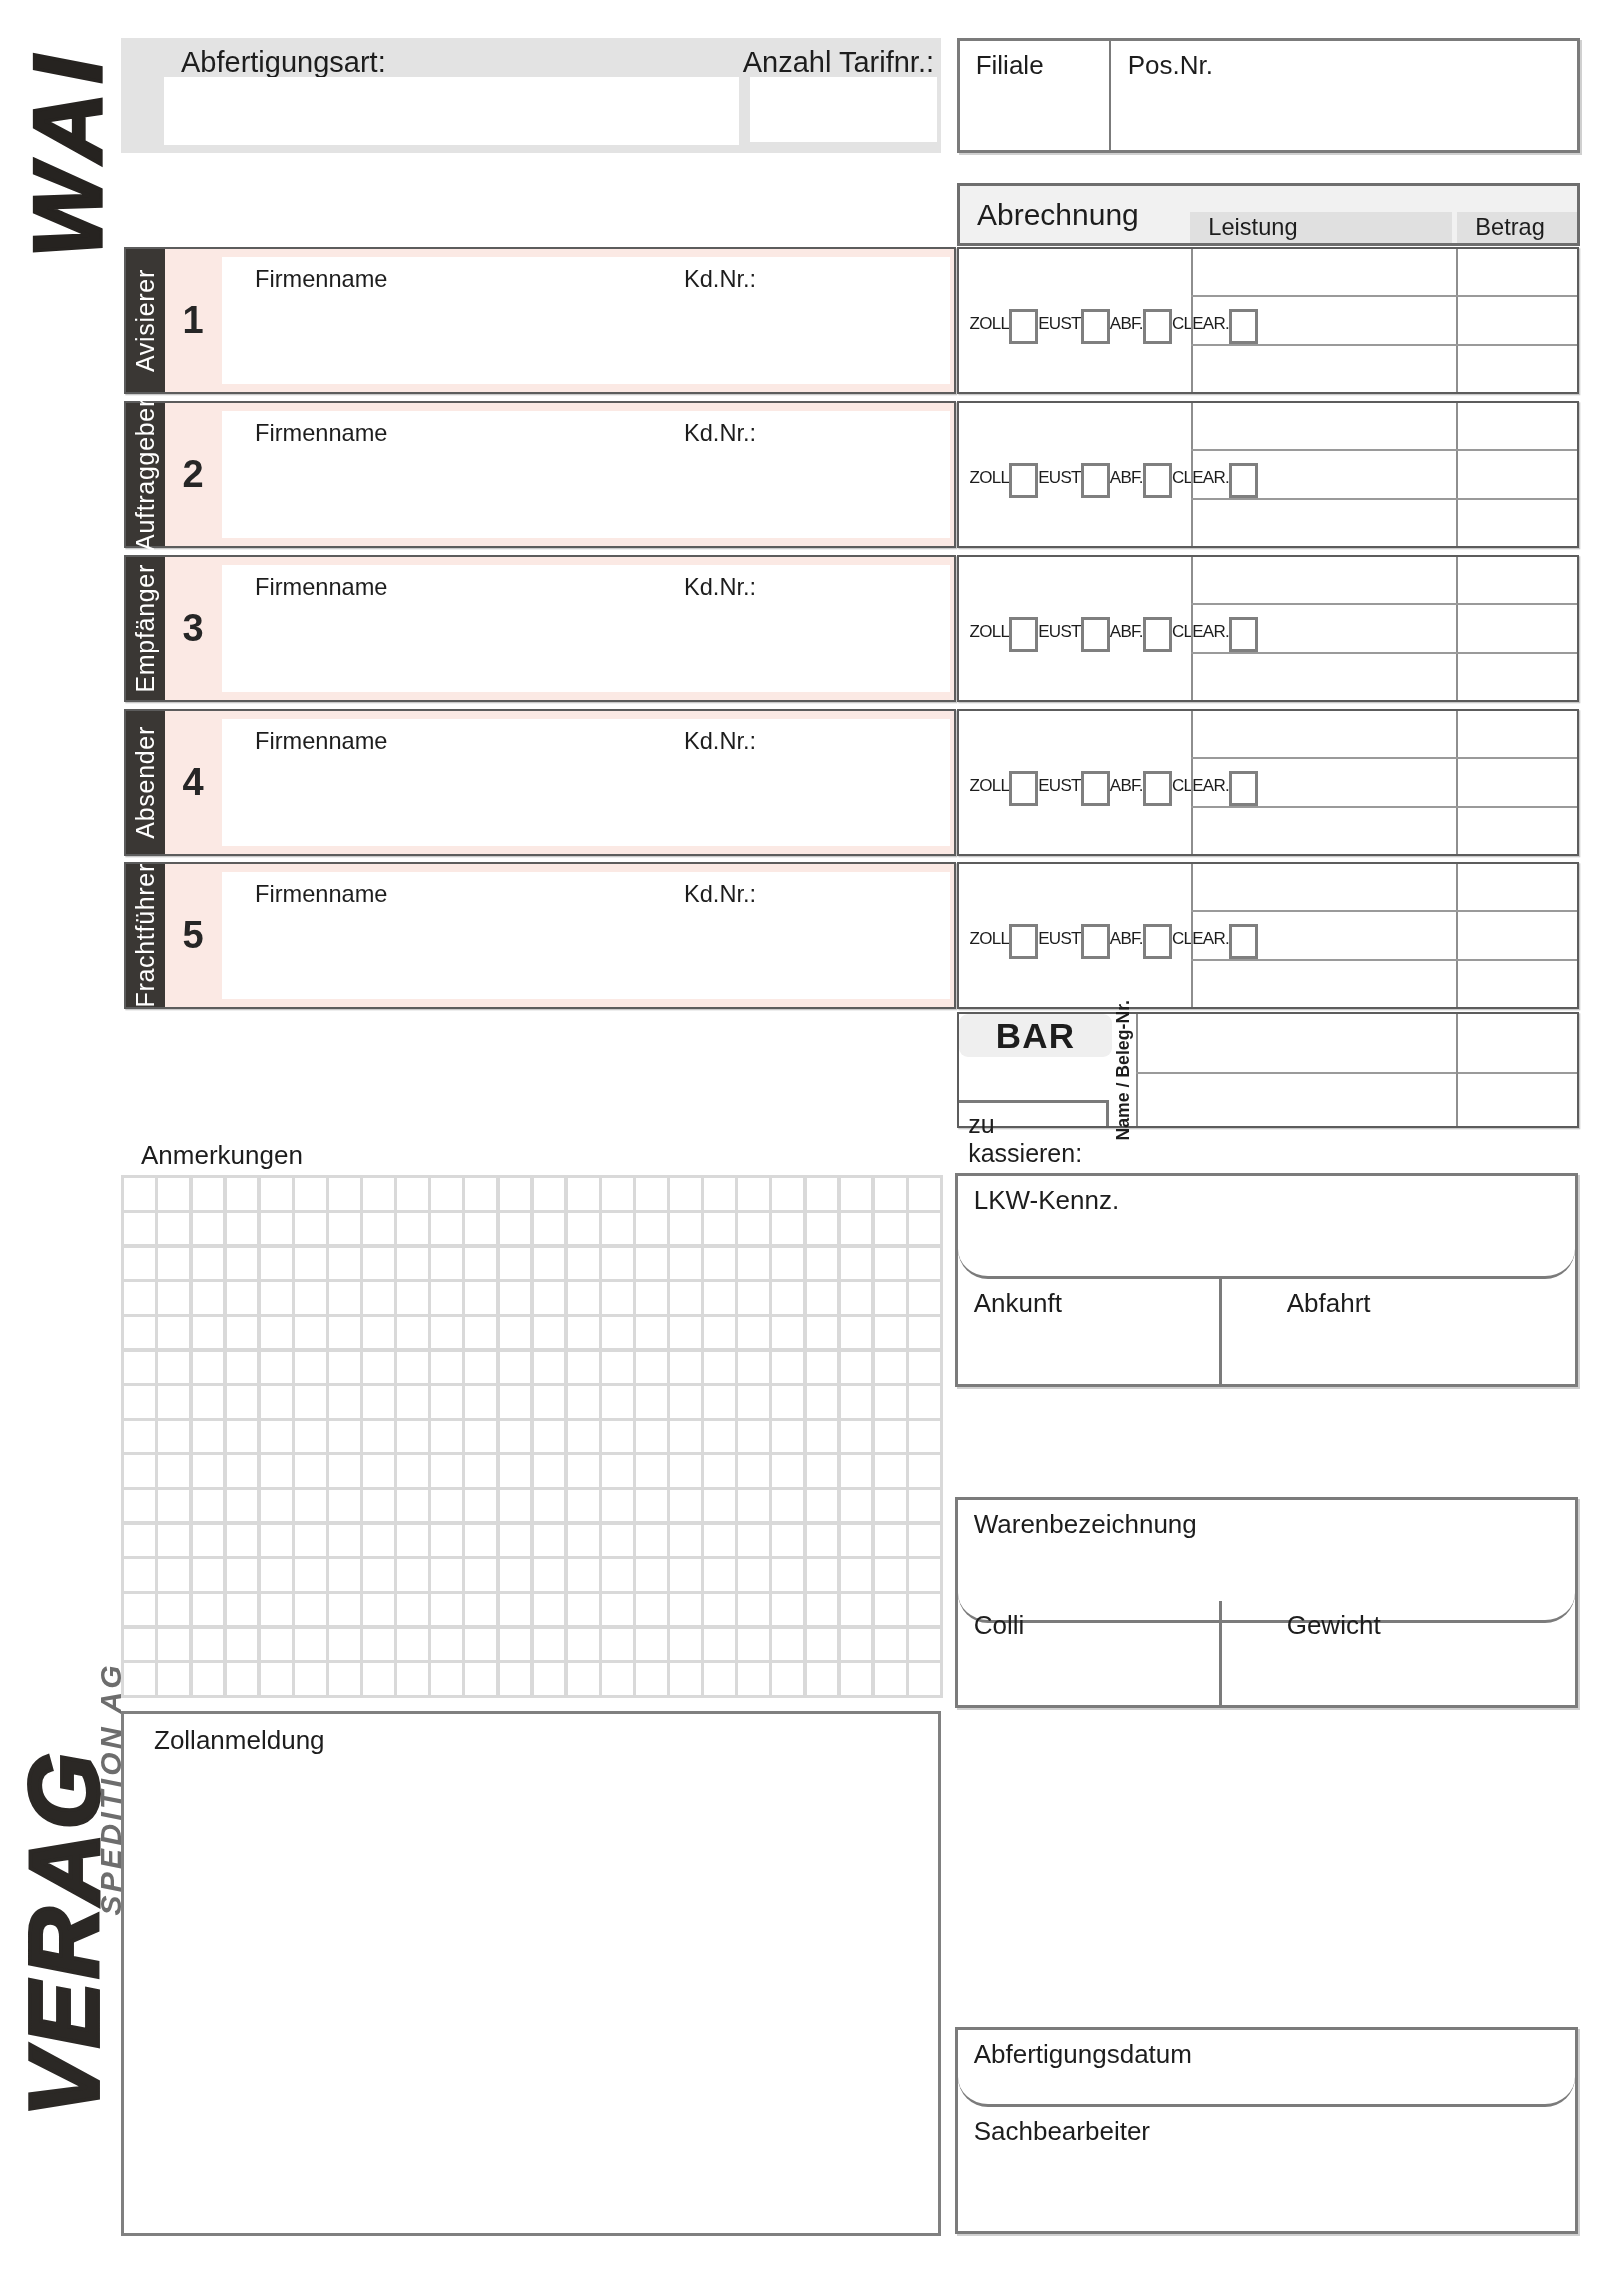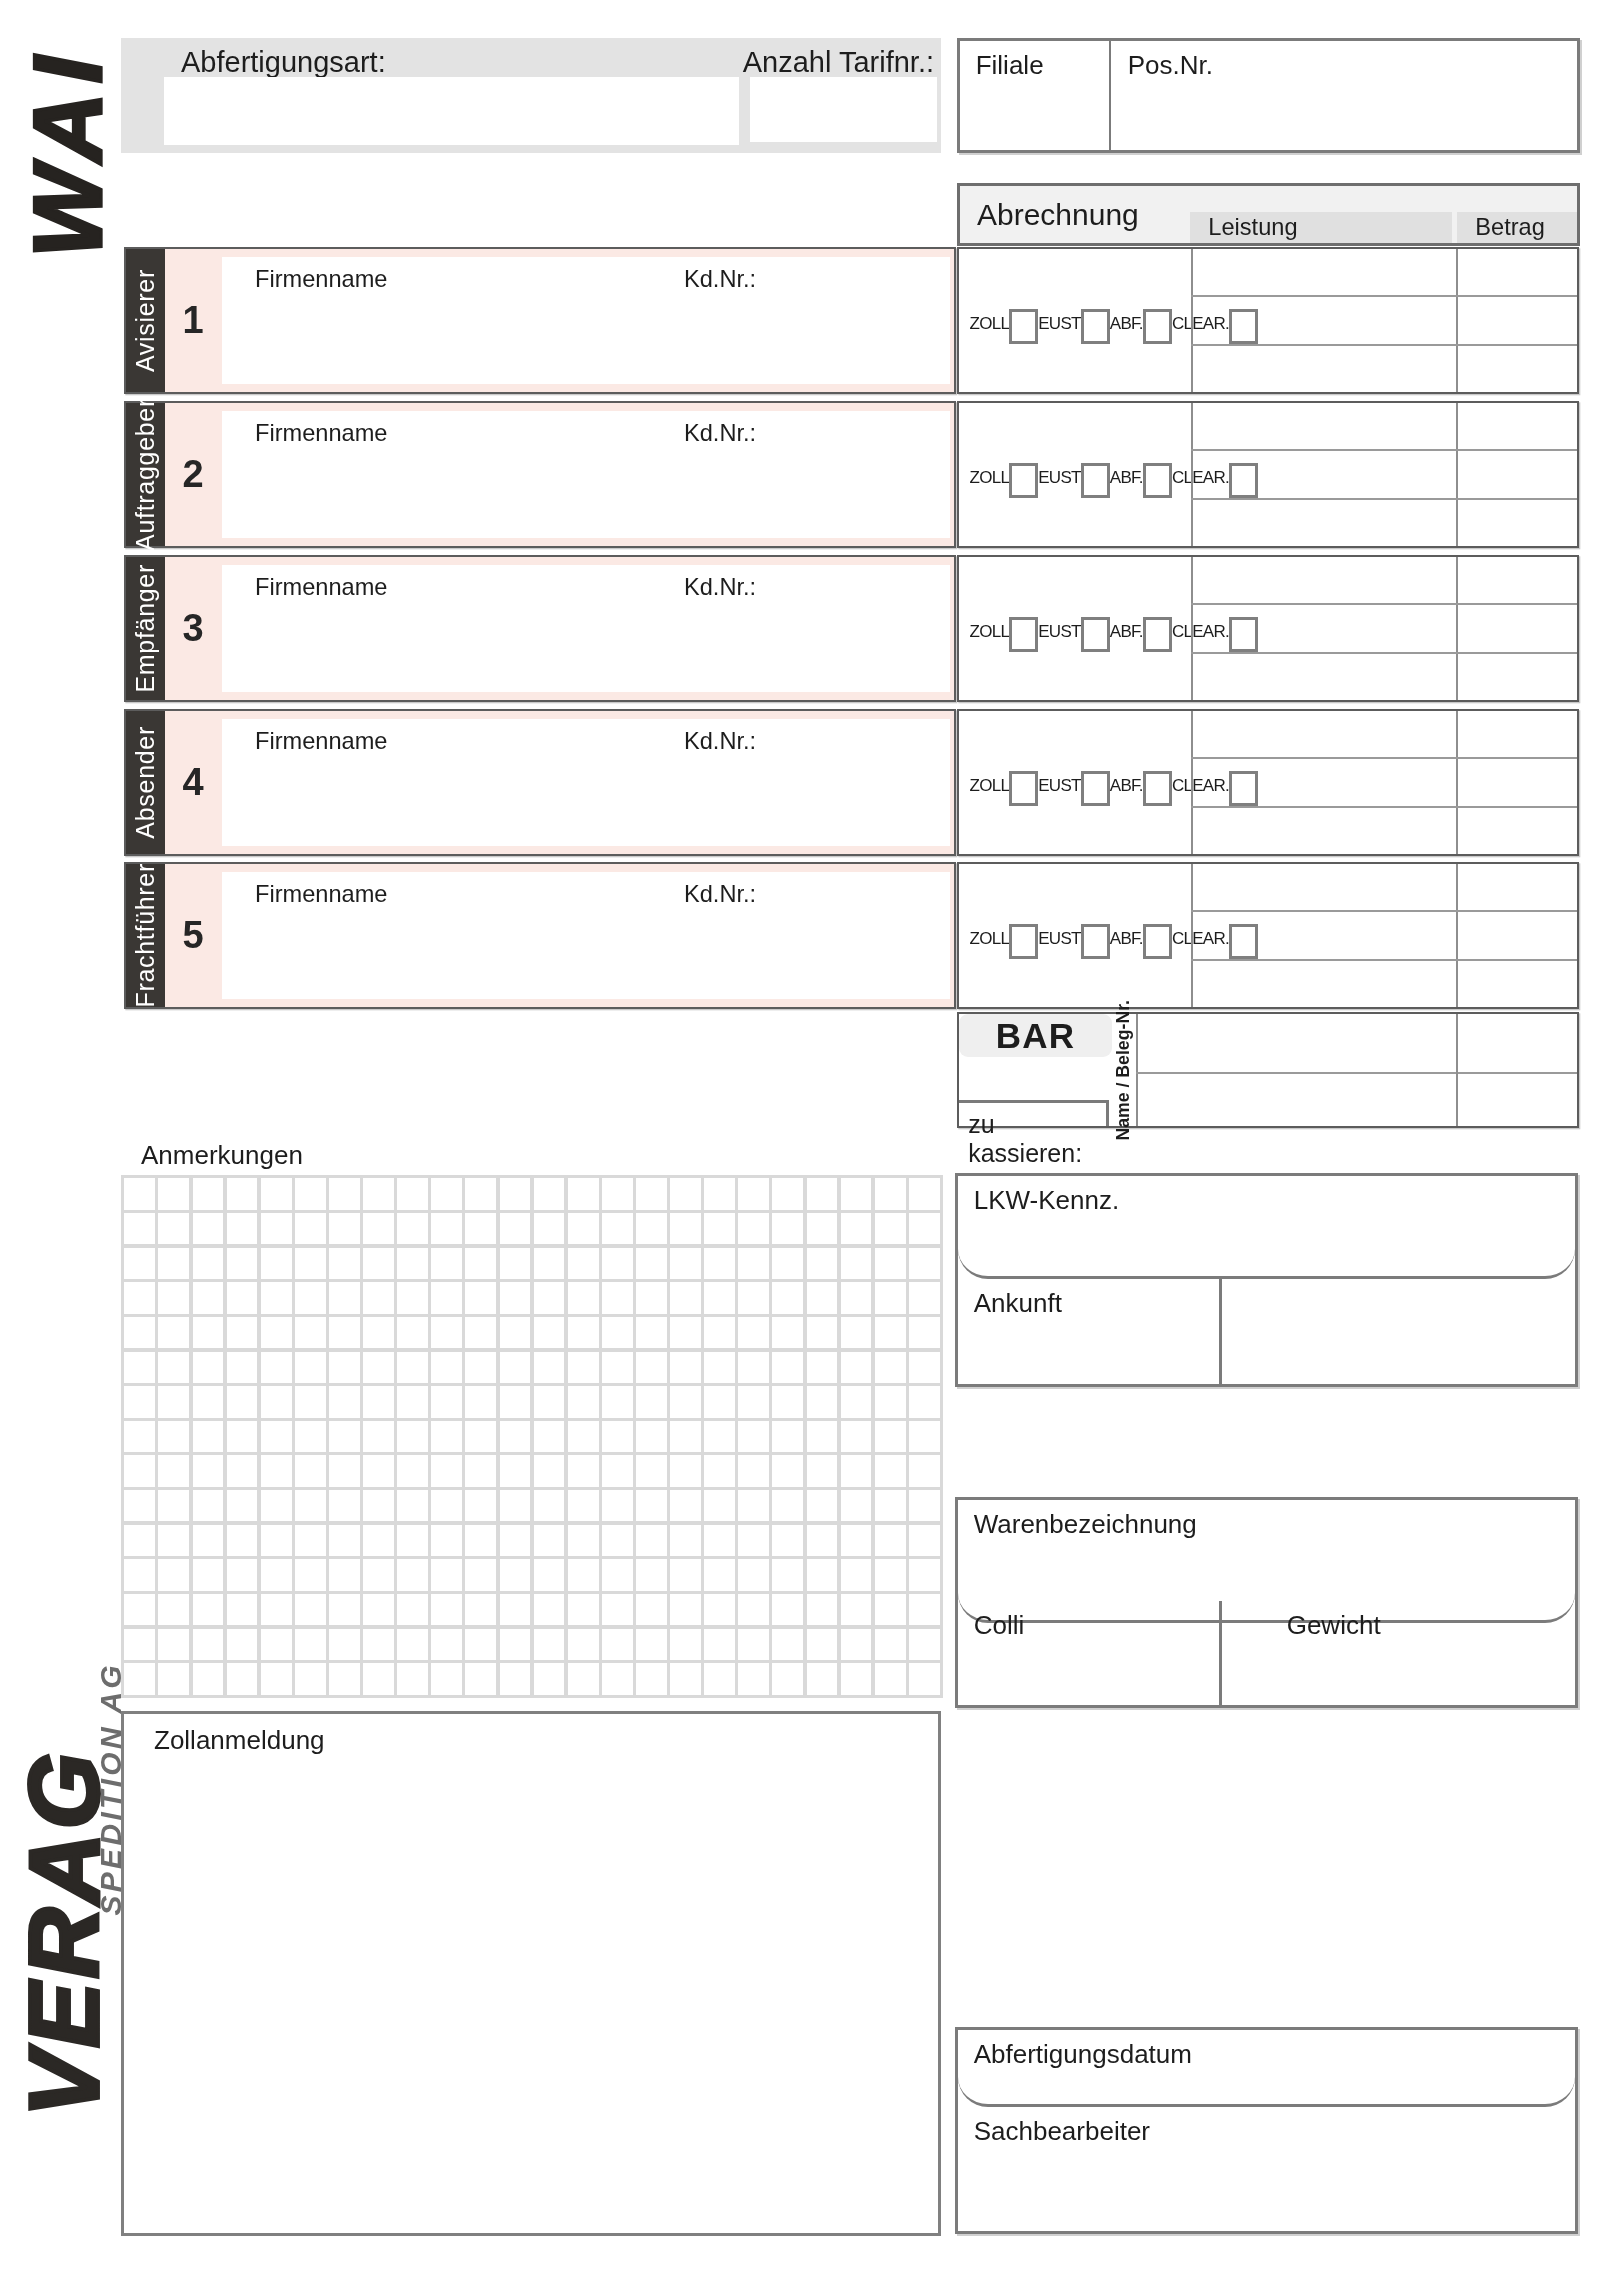--- a/index.html
+++ b/index.html
@@ -675,20 +675,23 @@
   </div>
 
   <div class="gbox lkw-block">
     <div class="split-top" style="height:103px">
       <span class="cell-label">LKW-Kennz.</span>
     </div>
     <div class="split-bottom" style="top:103px">
       <div class="split-bl">
         <span class="cell-label">Ankunft</span>
       </div>
+      <div class="split-br">
+        <span class="cell-label">Abfahrt</span>
+      </div>
     </div>
   </div>
 
   <div class="gbox waren-block">
     <div class="split-top" style="height:123px">
       <span class="cell-label">Warenbezeichnung</span>
     </div>
     <div class="split-bottom" style="top:101px">
       <div class="split-bl">
         <span class="cell-label">Colli</span>

